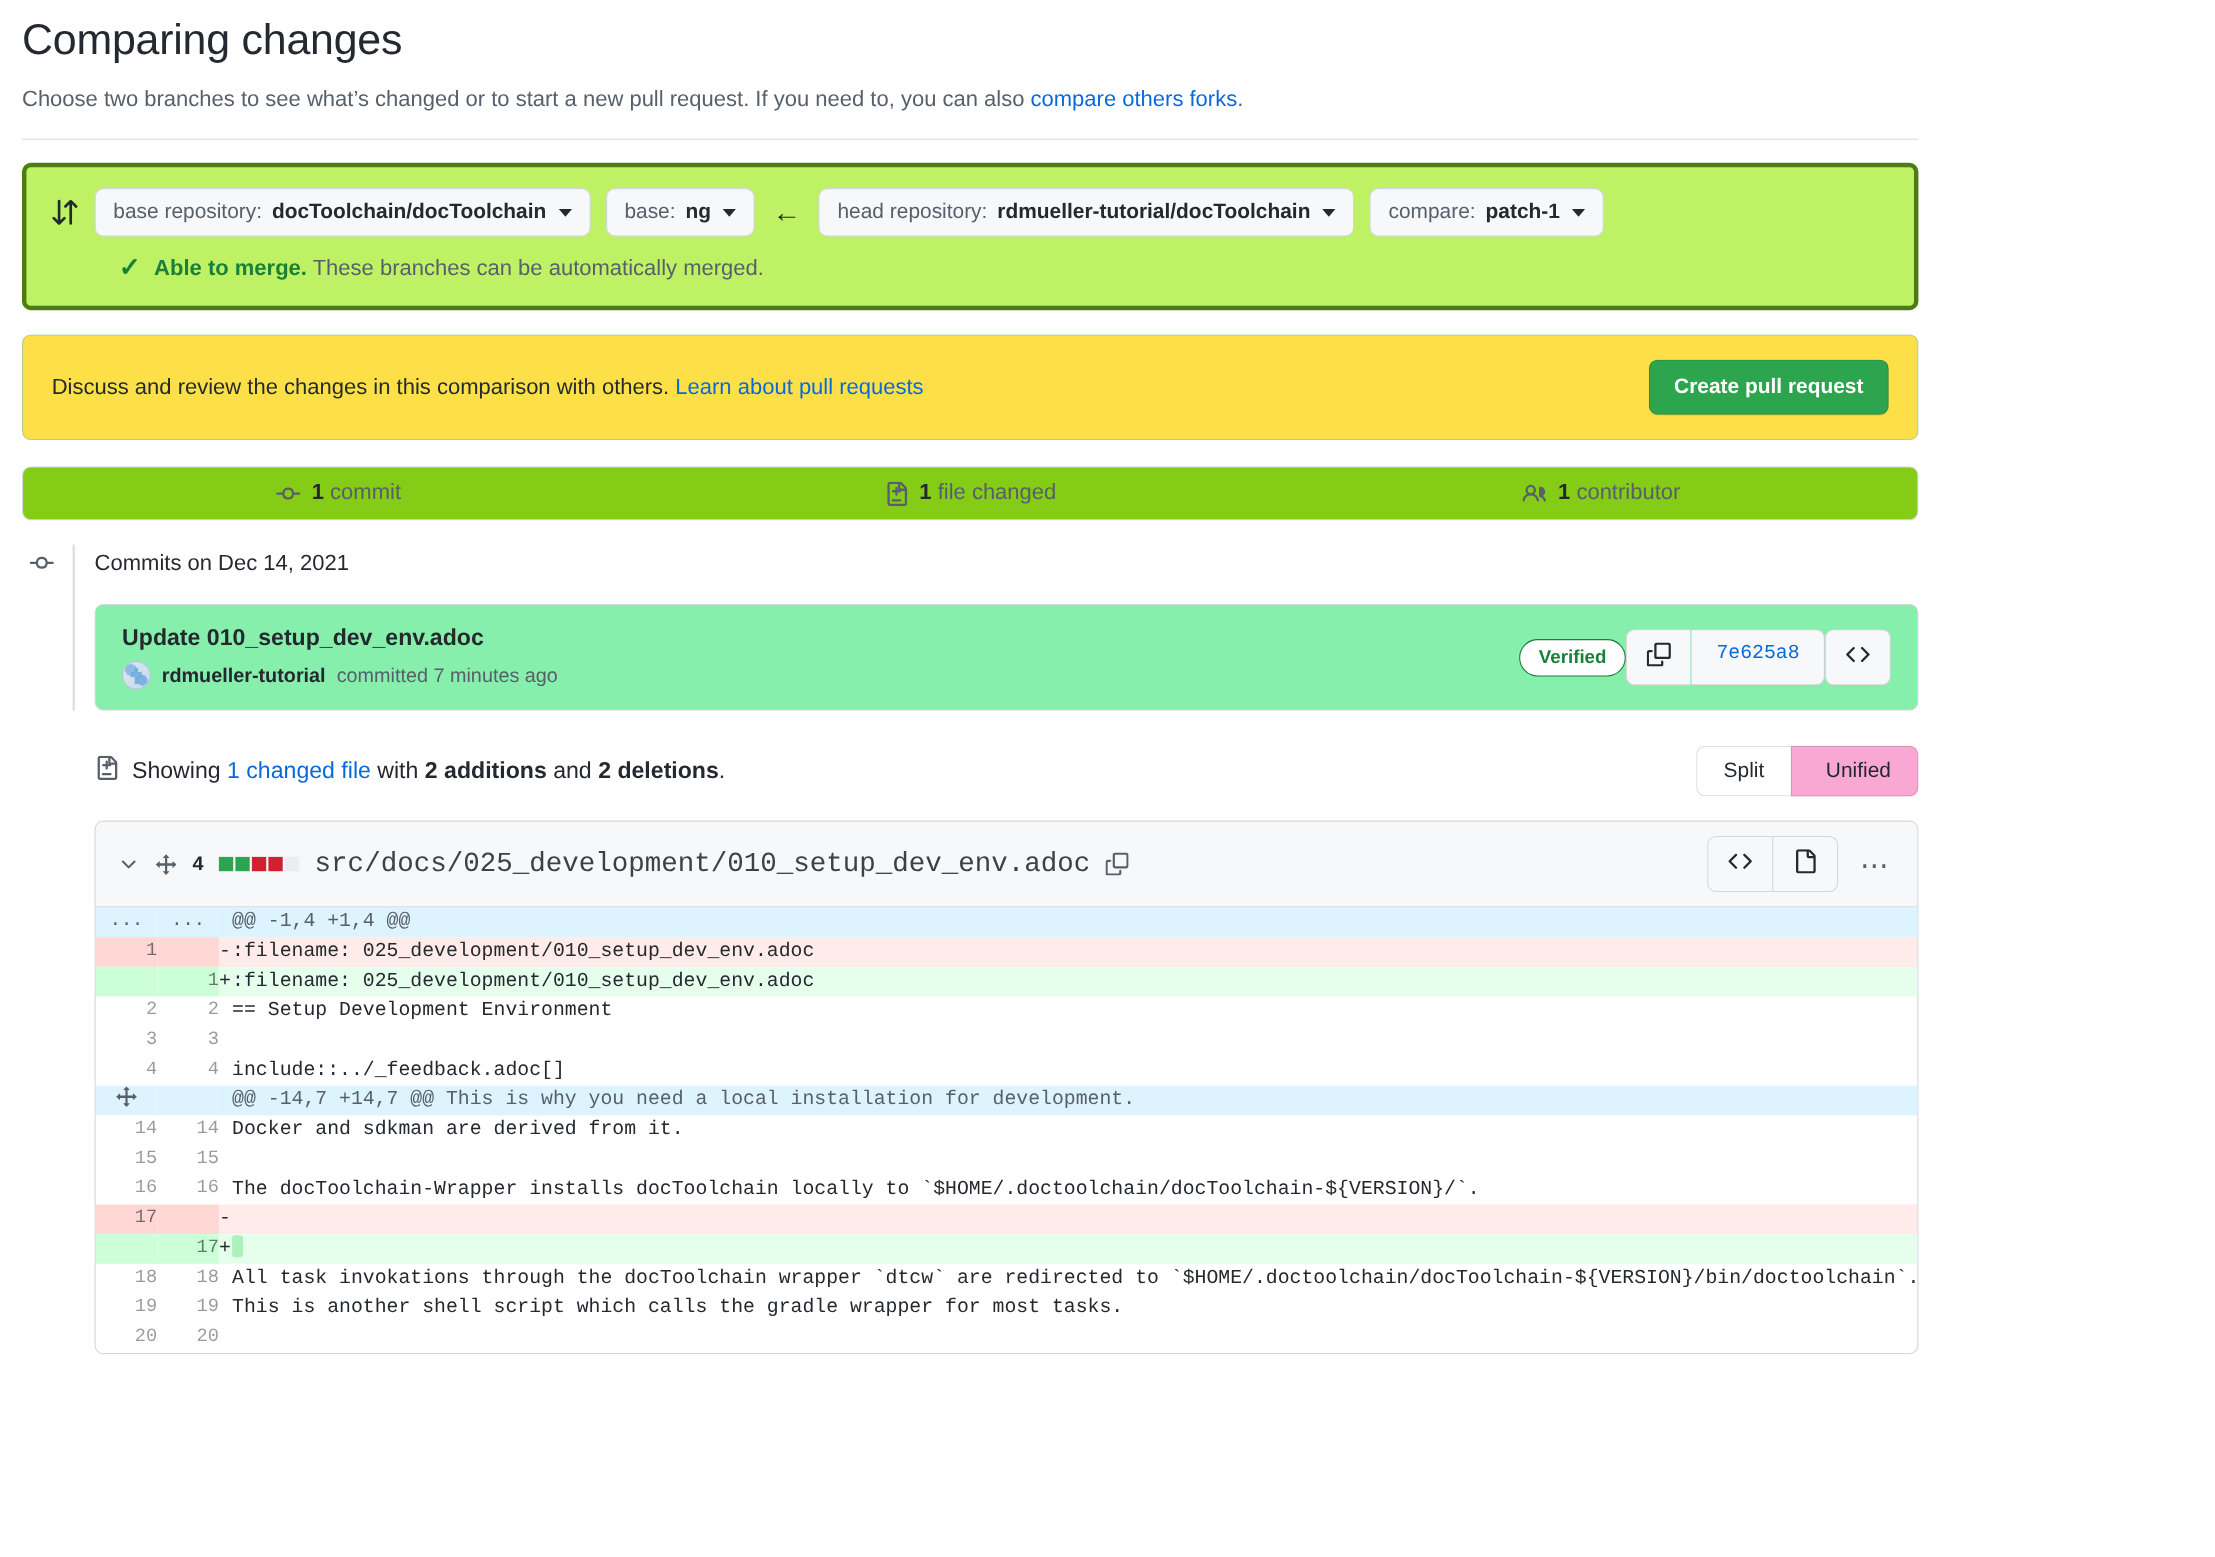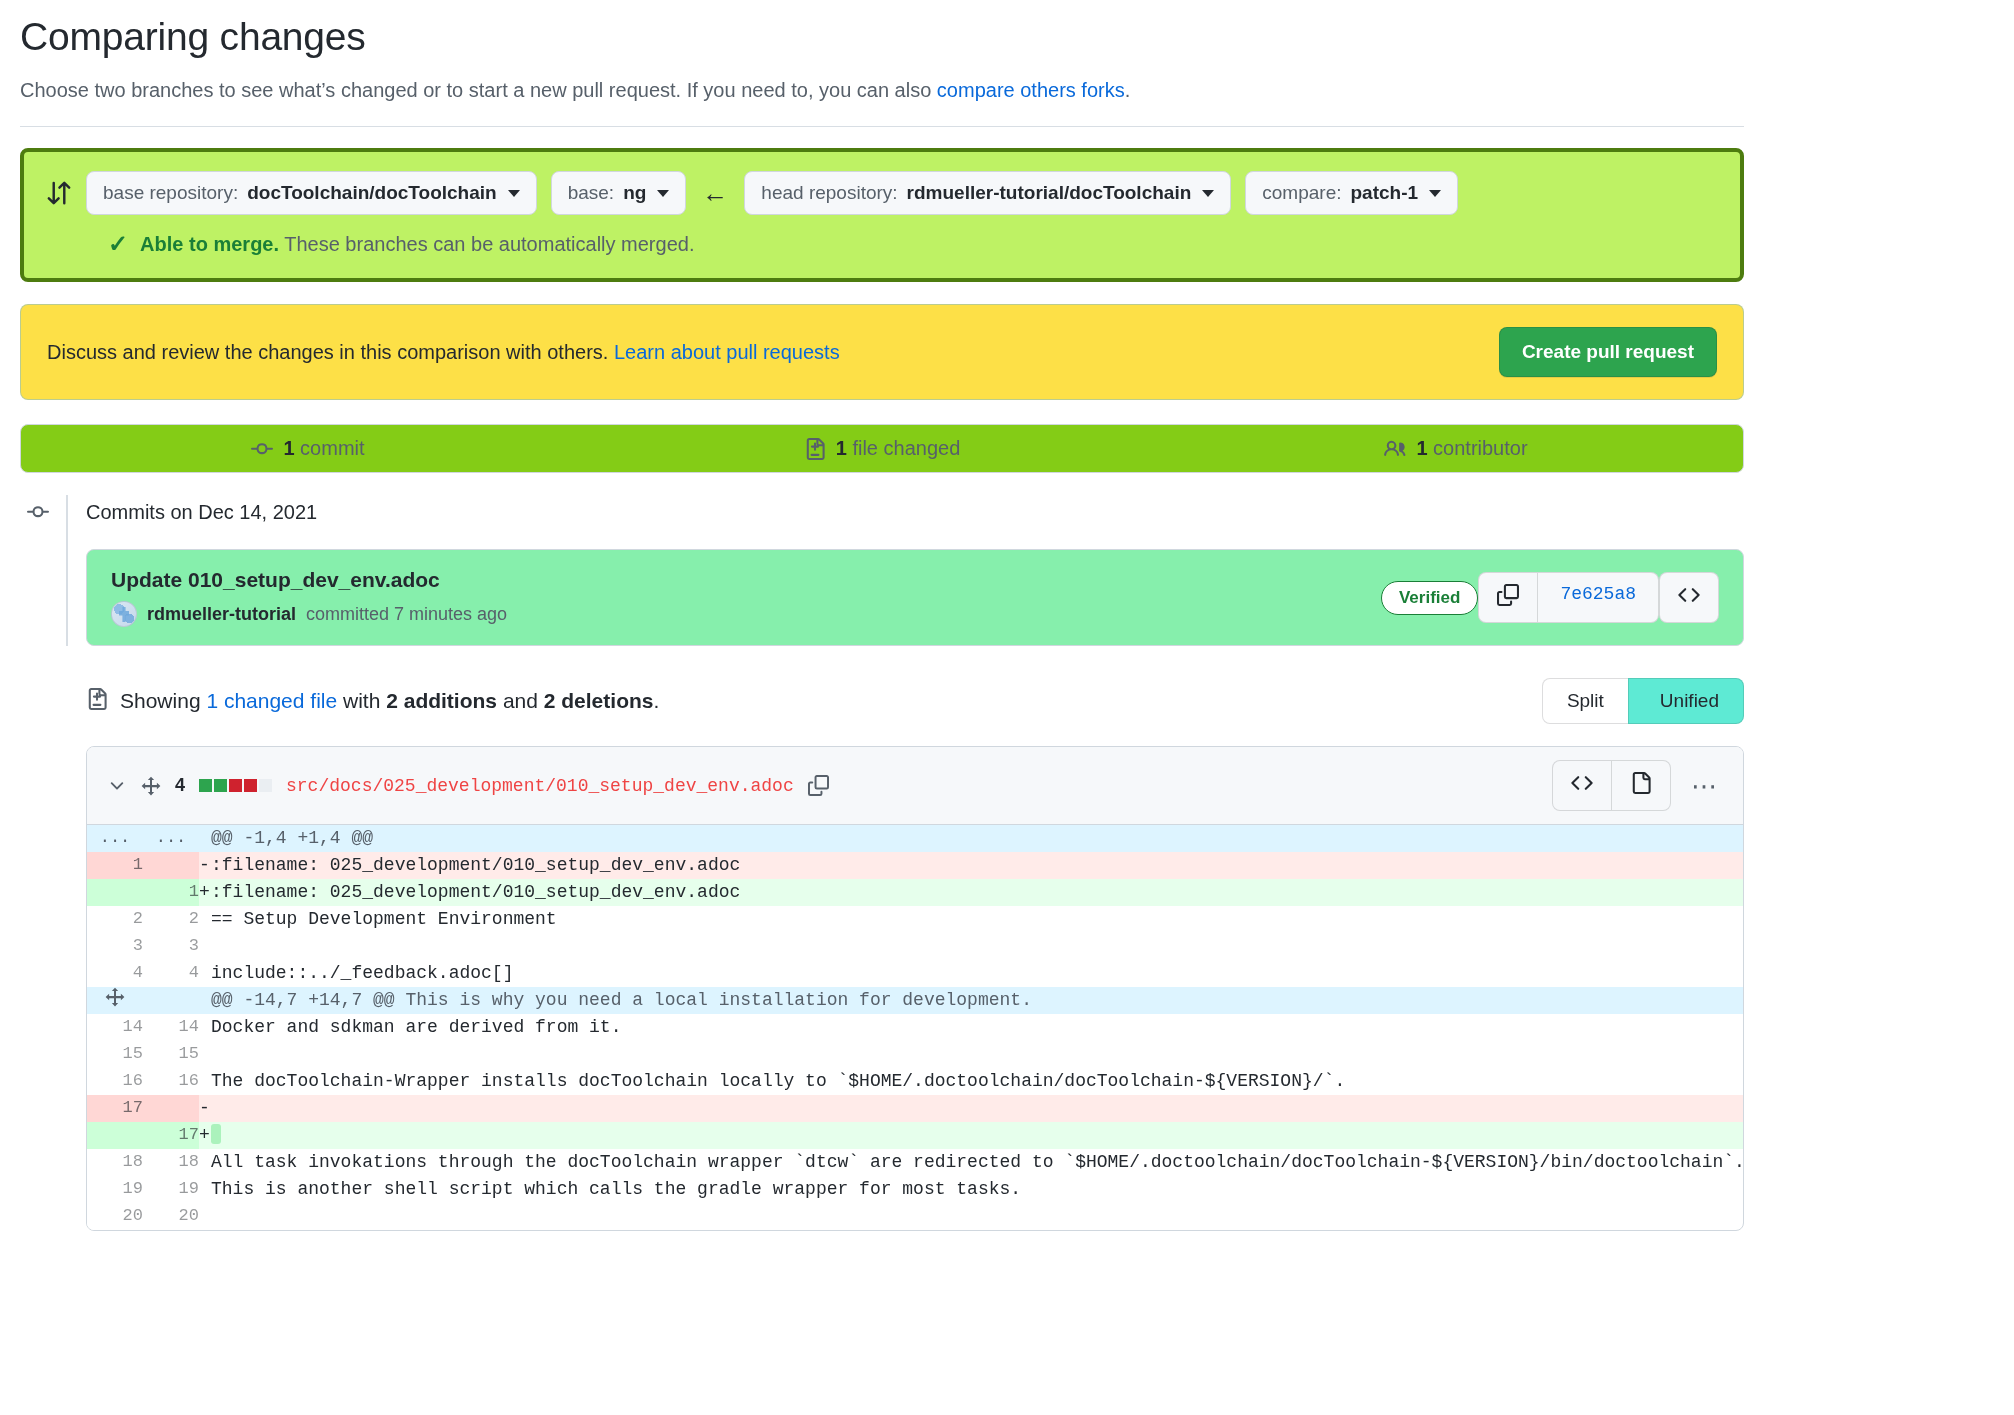--- a/index.html
+++ b/index.html
@@ -276,21 +276,21 @@
   .seg {
     border: 1px solid rgba(27,31,36,0.15);
     background: #f6f8fa;
     font-size: 19px;
     color: #24292f;
     padding: 11px 24px;
     cursor: pointer;
     font-family: "Liberation Sans", sans-serif;
   }
   .seg.first { border-radius: 8px 0 0 8px; border-right: none; background:#ffffff; }
-  .seg.last { border-radius: 0 8px 8px 0; background:#5eead4;padding-left:31px; }
+  .seg.last { border-radius: 0 8px 8px 0; background:#f9a8d4;padding-left:31px; }
 
   
   .file-box {
     margin-top: 22px;
     margin-left: 66px;
     border: 1px solid #d0d7de;
     border-radius: 8px;
     overflow: hidden;
     background: #ffffff;
   }
@@ -311,22 +311,22 @@
     color: #24292f;
     font-family: "Liberation Sans", sans-serif;
   }
   .diffstat { display: flex; gap: 2px; align-items:center; }
   .sq { width: 13px; height: 13px; display:inline-block; }
   .sq.add { background: #2da44e; }
   .sq.del { background: #cf222e; }
   .sq.none { background: #eaeef2; }
   .file-path {
     font-family: "Liberation Mono", monospace;
-    font-size: 18px;
-    color: #ef4444;
+    font-size: 25px;
+    color: #404040;
     cursor: pointer;
   }
   .copy-ico { color: #57606a; display:flex; align-items:center; cursor:pointer; }
   .file-header-right { display: flex; align-items: center; gap: 16px; }
   .kebab { color: #57606a; font-size: 26px; letter-spacing: 2px; line-height: 1; cursor:pointer; padding: 0 4px;}
 
   
   table.diff {
     width: 100%;
     border-collapse: collapse;

